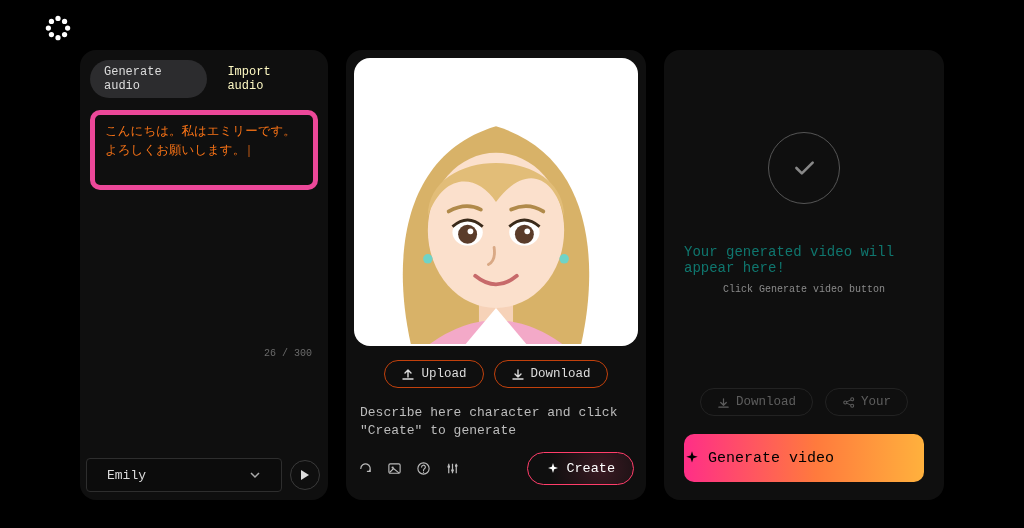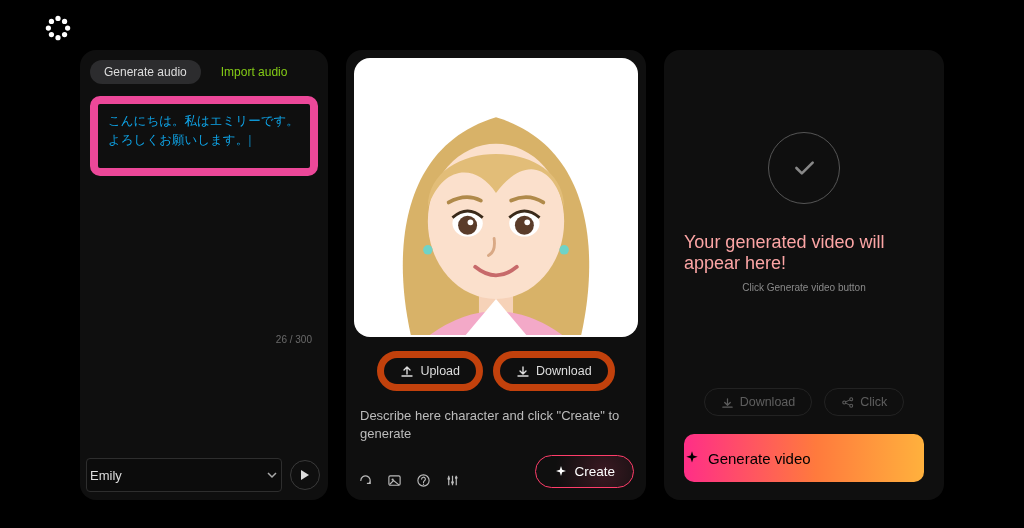--- a/index.html
+++ b/index.html
@@ -22,20 +22,21 @@
       width: 28px;
       height: 28px;
       margin-left: 28px;
       margin-top: 6px;
     }
     .main-row {
       display: flex;
       gap: 18px;
       padding: 0 80px 20px 80px;
       height: 470px;
+      font-family: Liberation Mono, monospace;
     }
     .panel {
       background: #0f0f0f;
       border-radius: 16px;
       flex: 1;
       position: relative;
       display: flex;
       flex-direction: column;
     }
     .panel.left { flex: 0 0 248px; }
@@ -45,36 +46,36 @@
     
     .tabs {
       display: flex;
       gap: 6px;
       padding: 10px 10px 6px 10px;
     }
     .tab {
       border-radius: 999px;
       padding: 5px 14px;
       font-size: 12px;
-      color: #84cc16;
+      color: #fef9c3;
       cursor: pointer;
     }
     .tab.active {
       background: #2c2c2e;
       color: #ddd;
     }
     .script-wrap {
       margin: 6px 10px 8px 10px;
-      border: 8px solid #ec4899;
+      border: 5px solid #ec4899;
       border-radius: 10px;
       padding: 8px 10px;
       height: 80px;
       font-size: 12.5px;
       line-height: 1.5;
-      color: #0ea5e9;
+      color: #f97316;
       overflow: hidden;
     }
     .counter {
       color: #6a6a6a;
       font-size: 10px;
       margin: 0 16px 12px auto;
       padding-top: 150px;
       padding-left: 4px;
     }
     .voice-row {
@@ -86,21 +87,21 @@
     }
     .voice-select {
       flex: 1;
       background: #0c0c0c;
       border: 1px solid #2e2e2e;
       border-radius: 4px;
       height: 34px;
       display: flex;
       align-items: center;
       justify-content: space-between;
-      padding: 0 3px;
+      padding: 0 20px;
       font-size: 13px;
       color: #ddd;
       cursor: pointer;
     }
     .play-btn {
       width: 30px; height: 30px;
       border: 1px solid #3a3a3a;
       border-radius: 50%;
       display: flex; align-items: center; justify-content: center;
       cursor: pointer;
@@ -117,39 +118,39 @@
       justify-content: center;
       overflow: hidden;
     }
     .btn-row {
       display: flex;
       gap: 10px;
       padding: 6px 12px 2px;
       justify-content: center;
     }
     .pill-btn {
-      border: 7px solid #c2410c;
+      border: 1px solid #c2410c;
       border-radius: 999px;
       padding: 6px 16px;
       font-size: 12.5px;
       display: flex;
       gap: 6px;
       align-items: center;
       cursor: pointer;
       color: #ddd;
     }
     .desc-text {
       color: #bcbcbc;
       font-size: 13px;
       padding: 14px 14px 6px;
       line-height: 1.4;
     }
     .tool-row {
       display: flex;
-      align-items: flex-end;
+      align-items: center;
       padding: 6px 12px 12px;
     }
     .tool-icons {
       display: flex;
       gap: 14px;
       color: #aaa;
     }
     .tool-icons span { cursor: pointer; }
     .create-btn {
       margin-left: auto;
@@ -174,23 +175,23 @@
       padding: 30px 20px 18px;
     }
     .check-circle {
       width: 72px; height: 72px;
       border: 1.5px solid #555;
       border-radius: 50%;
       display: flex; align-items: center; justify-content: center;
       margin-top: 52px;
     }
     .status-title {
-      color: #fca5a5;
-      font-size: 18px;
-      margin-top: 28px;
+      color: #0f766e;
+      font-size: 14px;
+      margin-top: 40px;
     }
     .status-sub {
       color: #8a8a8a;
       font-size: 10px;
       margin-top: 8px;
     }
     .dim-btn-row {
       display: flex;
       gap: 12px;
       margin-top: auto;
@@ -381,21 +382,21 @@
             </svg>
           <span>Download</span>
         </div>
         <div class="dim-btn">
           <svg width="13" height="13" viewBox="0 0 14 14">
               <circle cx="11" cy="3.5" r="1.6" stroke="#bbb" stroke-width="1.1" fill="none"></circle>
               <circle cx="3.5" cy="7" r="1.6" stroke="#bbb" stroke-width="1.1" fill="none"></circle>
               <circle cx="11" cy="10.5" r="1.6" stroke="#bbb" stroke-width="1.1" fill="none"></circle>
               <path d="M5 6.3l4.6-2.1M5 7.7l4.6 2.1" stroke="#bbb" stroke-width="1.1"></path>
             </svg>
-          <span>Click</span>
+          <span>Your</span>
         </div>
       </div>
 
       <div class="generate-btn">
         <svg width="16" height="16" viewBox="0 0 14 14">
             <path d="M7 1l1.2 3.8L12 6l-3.8 1.2L7 11 5.8 7.2 2 6l3.8-1.2z" fill="#000"></path>
           </svg>
         <span>Generate video</span>
       </div>
     </div>

